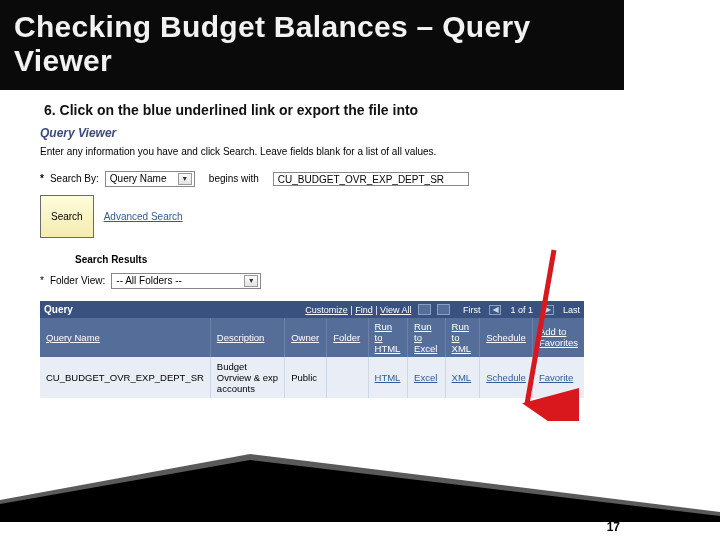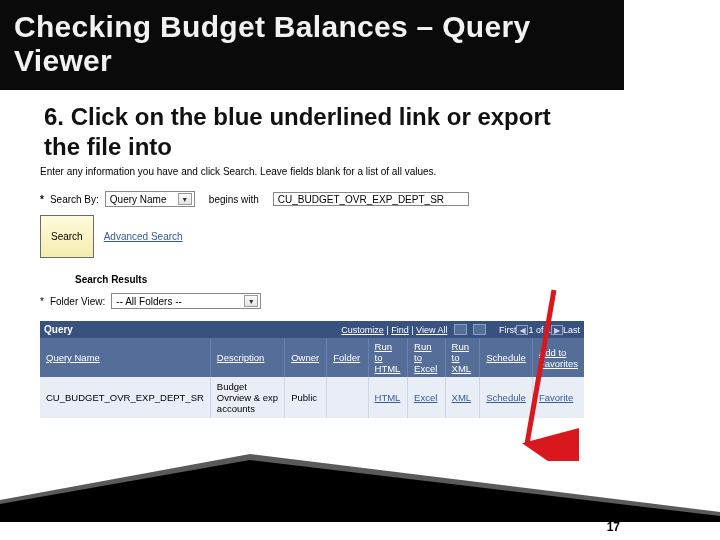--- a/index.html
+++ b/index.html
@@ -19,21 +19,21 @@
     background: #0a0a0a;
     color: #f2f2f2;
     font-family: "Trebuchet MS", "Segoe UI", sans-serif;
     font-size: 30px;
     font-weight: 600;
     padding: 10px 14px 12px;
     letter-spacing: 0.3px;
   }
   .step {
     font-family: Arial, sans-serif;
-    font-size: 24px;
+    font-size: 14px;
     font-weight: bold;
     color: #111;
     padding: 12px 44px 0;
     line-height: 1.25;
   }
 
   .viewer-wrap {
     margin: 4px 40px 0;
     position: relative;
   }
@@ -138,21 +138,21 @@
     background: #38517f;
     color: #fff;
     padding: 3px 4px;
     text-align: right;
     font-size: 9px;
     border: none;
     font-weight: normal;
   }
   .grid-top a { color: #fff; text-decoration: underline; cursor: pointer; }
   .grid-top .q-label { float: left; font-weight: bold; font-size: 10px; text-align: left; }
-  .navseg { display: inline-flex; align-items: center; gap: 0; margin-left: 10px; }
+  .navseg { display: inline-flex; align-items: center; gap: 9px; margin-left: 10px; }
   .nav-btn {
     display: inline-flex; align-items:center; justify-content:center;
     width: 12px; height: 10px;
     background: #3d5682;
     border: 1px solid #8aa0c3;
     color: #c7d4ea;
     font-size: 8px;
     cursor: pointer;
   }
   .minitool {
@@ -215,20 +215,21 @@
 <body>
 
 <div class="slide">
 
   <div class="title-bar">Checking Budget Balances – Query Viewer</div>
 
   <div class="step">6. Click on the blue underlined link or export the file into</div>
 
   <div class="viewer-wrap">
 
+    <div class="qv-heading">Query Viewer</div>
     <div class="qv-instruction">Enter any information you have and click Search. Leave fields blank for a list of all values.</div>
 
     <div class="form-row">
       <span class="star">*</span>
       <label>Search By:</label>
       <span class="fake-select">
         <span>Query Name</span>
         <span class="arrow">▾</span>
       </span>
       <span class="begins">begins with</span>

